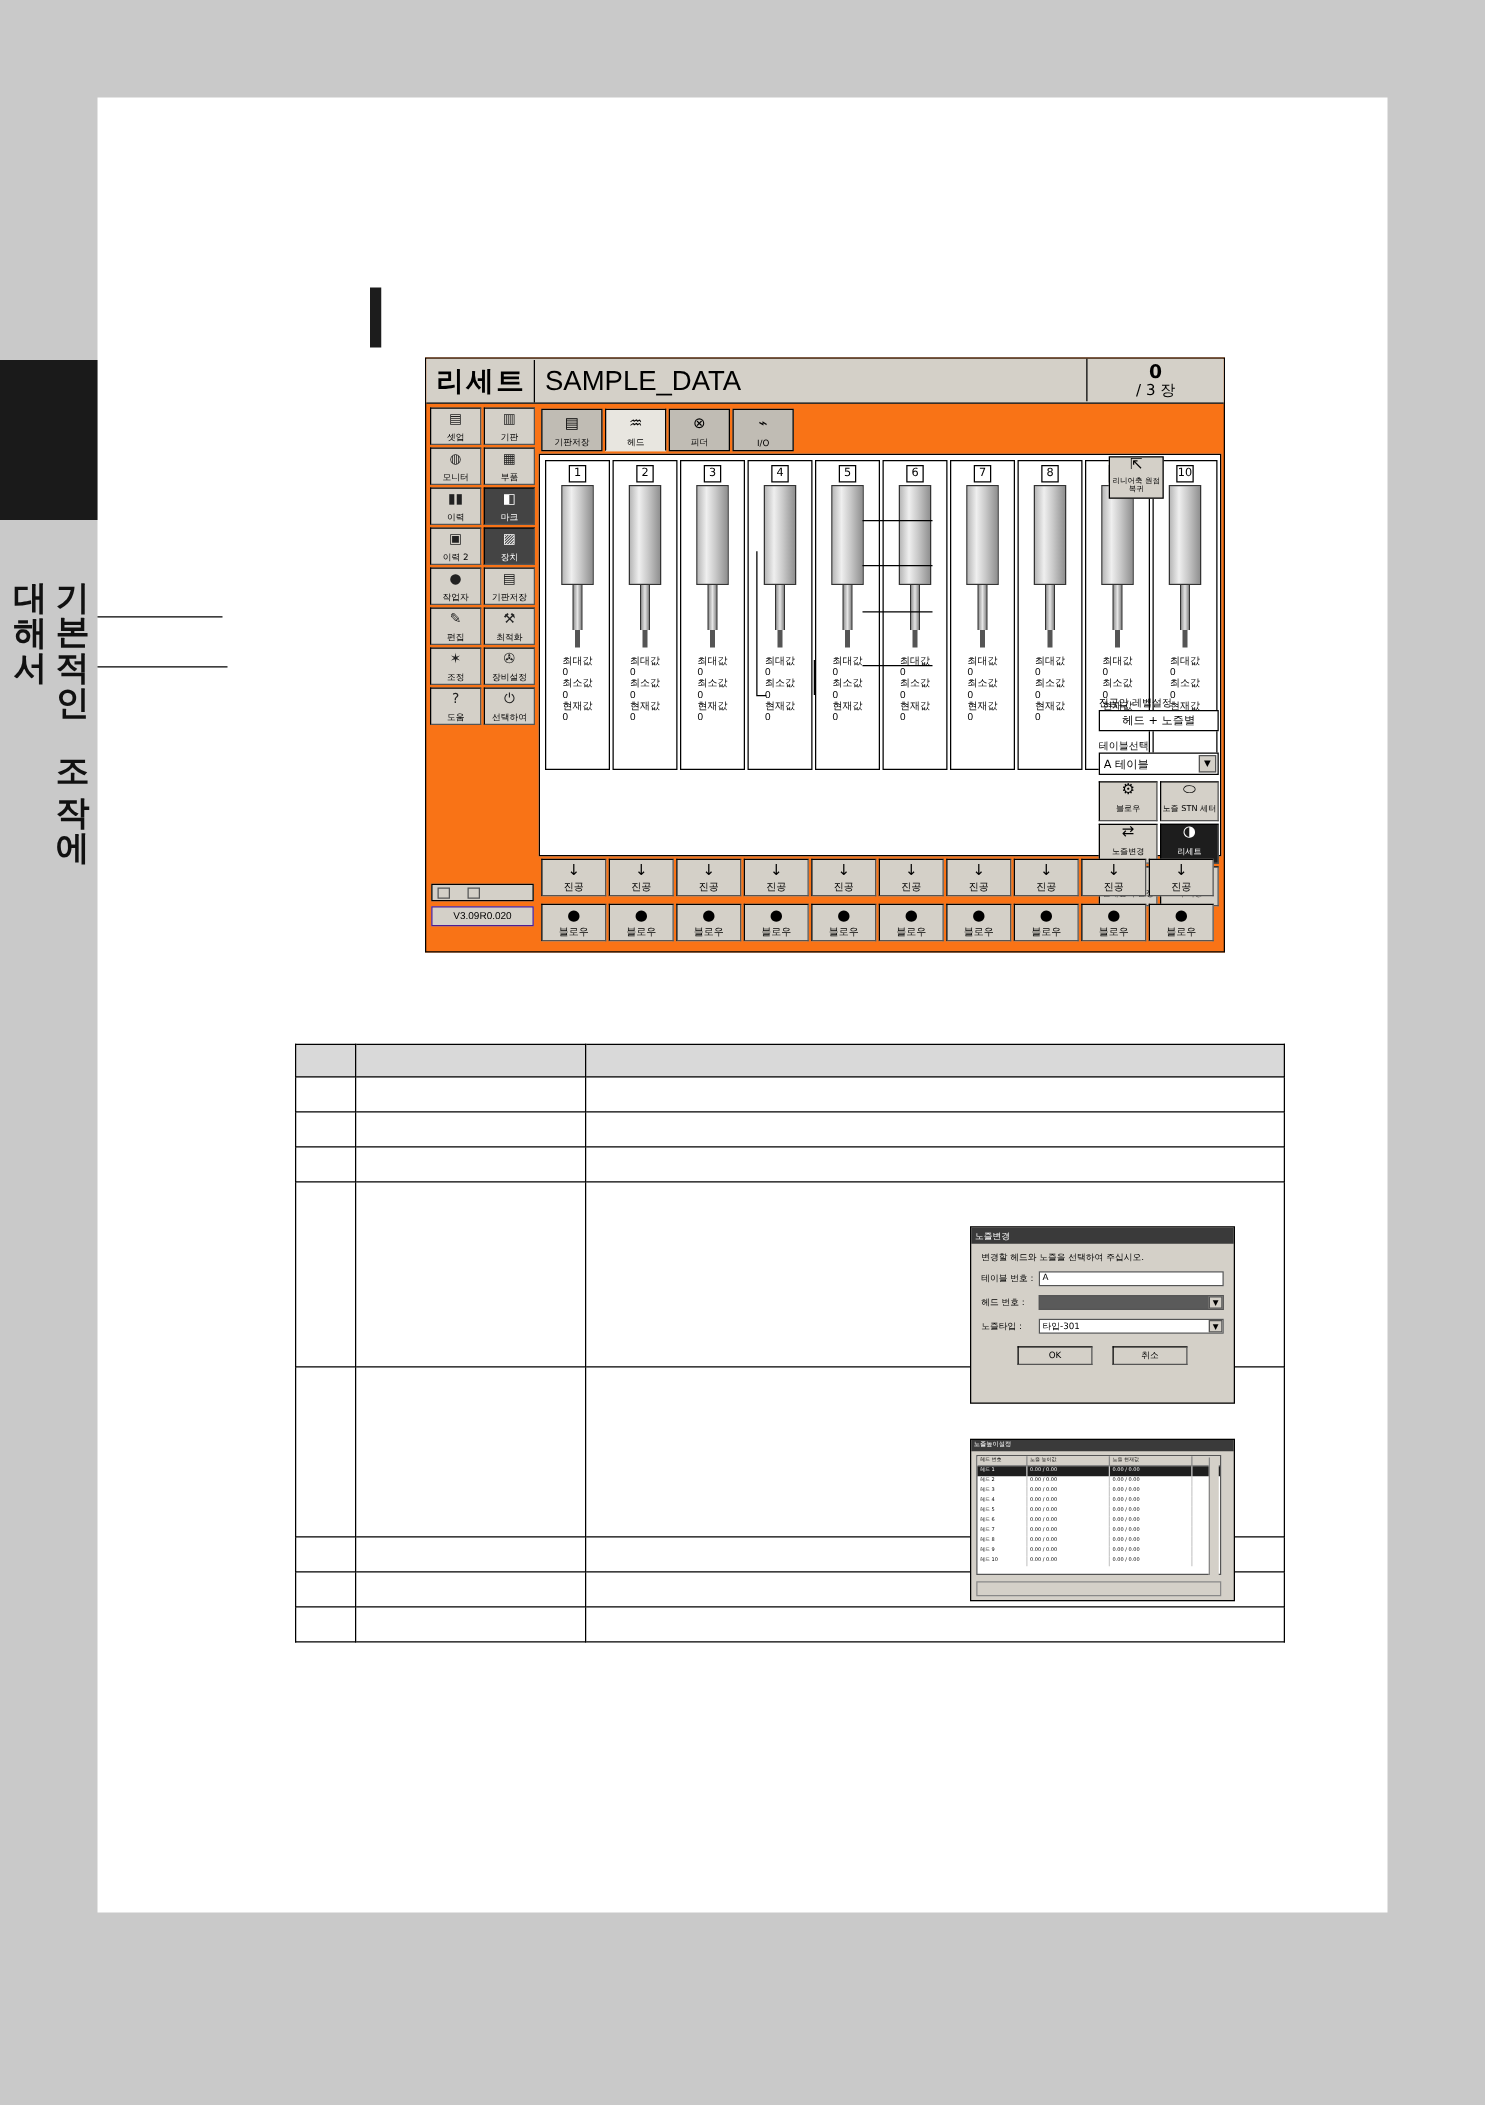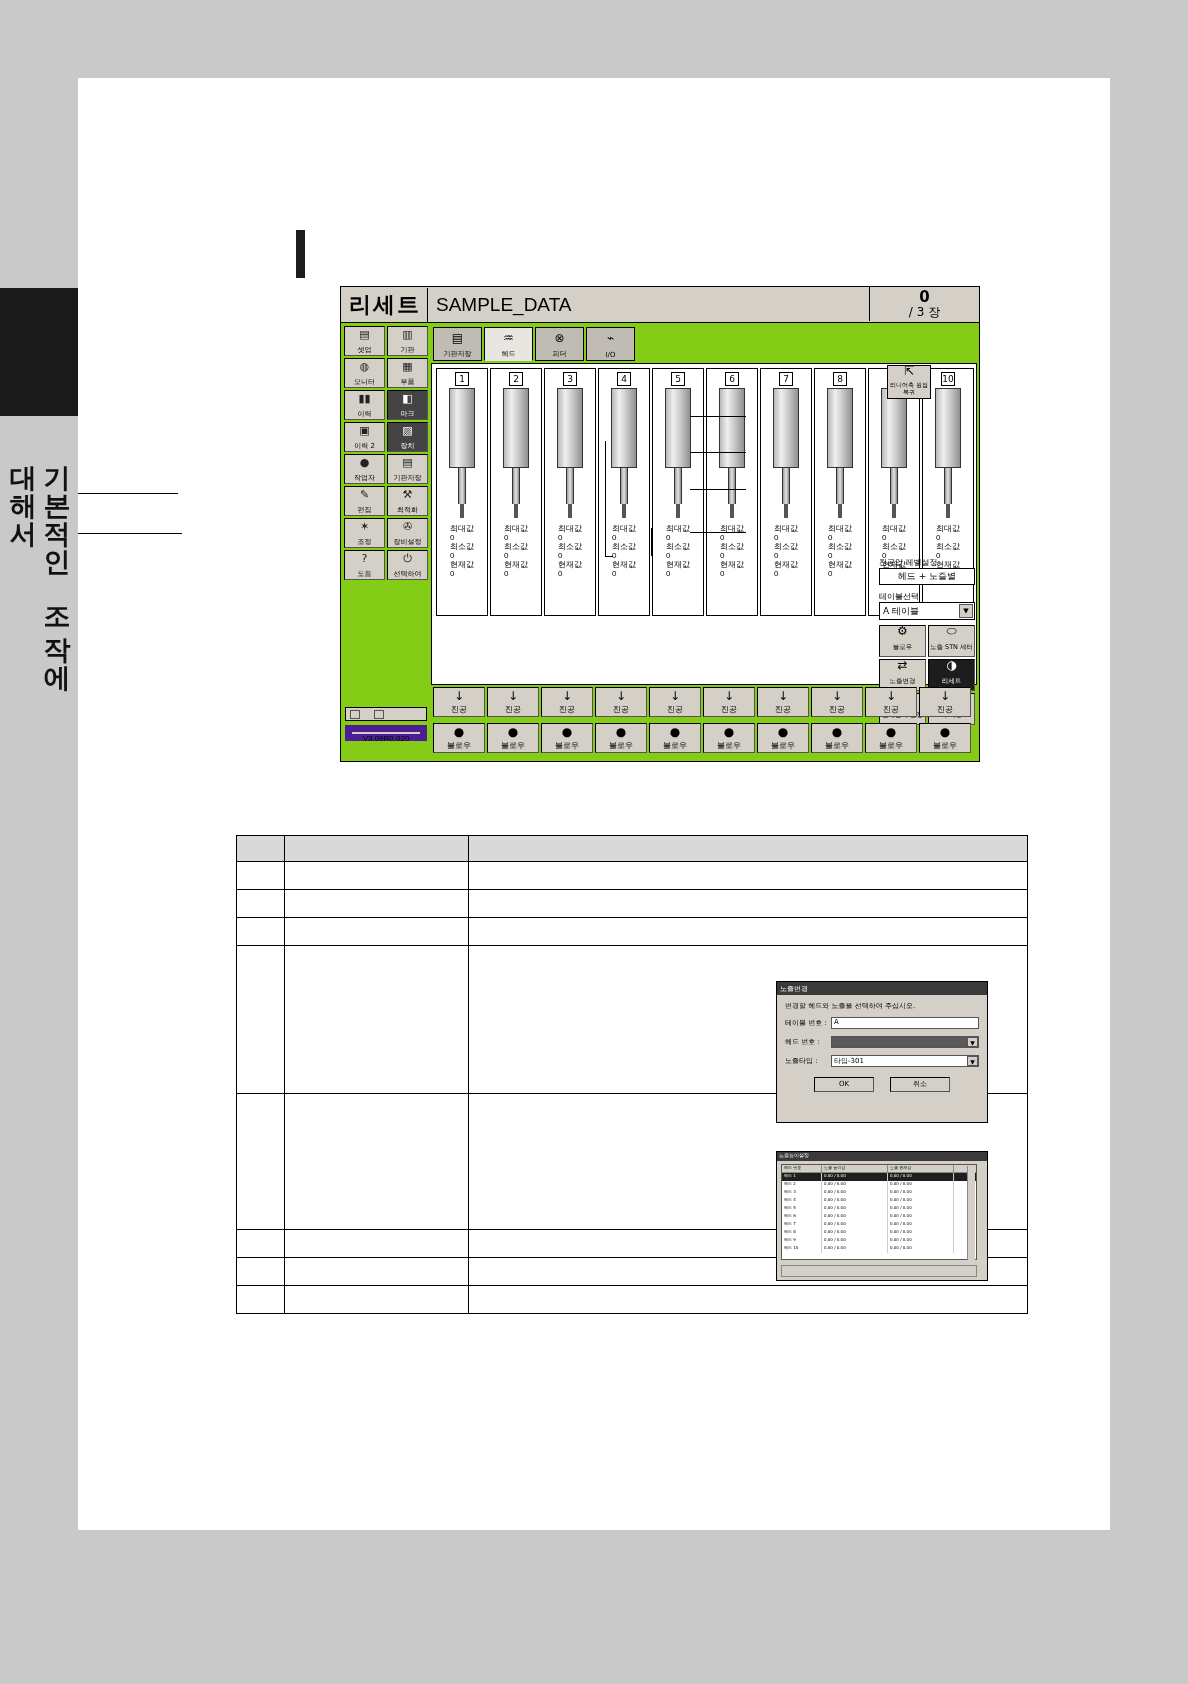--- a/index.html
+++ b/index.html
@@ -42,35 +42,35 @@
     left:218px; top:152px;
     width:9px; height:48px;
     background:#1c1c1c;
   }
 
   
   .shot {
     position:absolute;
     left:262px; top:208px;
     width:640px; height:476px;
-    background:#84cc16;
+    background:#f97316;
     border:1px solid #000;
   }
   .shot-title {
     position:absolute; left:0; top:0; width:638px; height:36px;
     background:#d4d0c8; border-bottom:1px solid #000;
     display:flex; align-items:center;
   }
   .title-reset {
     font-size:22px; font-weight:bold; color:#000;
     padding:0 6px 0 8px; letter-spacing:2px;
   }
   .title-sep { width:1px; height:34px; background:#000; }
   .title-data {
-    font-size:19px; color:#000; padding-left:8px; font-weight:500;
+    font-size:22px; color:#000; padding-left:8px; font-weight:500;
     font-family:"Liberation Sans", sans-serif;
   }
   .title-count {
     position:absolute; right:0; top:0; width:110px; height:34px;
     border-left:1px solid #000;
     display:flex; flex-direction:column; align-items:center; justify-content:center;
     font-size:12px; line-height:1.1;
   }
   .title-count .big { font-size:15px; font-weight:bold; }
 
@@ -185,21 +185,21 @@
   .brow2 { position:absolute; left:92px; top:436px; display:flex; }
   .bb {
     width:52px; height:30px; margin-right:2px;
     background:#d4d0c8; border:1px solid #000;
     border-right-color:#555; border-bottom-color:#555;
     font-size:8px; text-align:center; position:relative; padding-top:16px;
   }
   .bb .gly { position:absolute; top:1px; left:0; width:100%; text-align:center; font-size:12px; }
   .ver {
     position:absolute; left:4px; top:438px; width:82px; height:16px;
-    background:#d4d0c8; border:7px solid #4c1d95;
+    background:#d4d0c8; border:1px solid #4c1d95;
     font-size:8px; text-align:center; line-height:14px;
     font-family:"Liberation Sans", sans-serif;
   }
   .minibar {
     position:absolute; left:4px; top:420px; width:82px; height:14px;
     background:#d4d0c8; border:1px solid #000;
   }
   .minibar .mb { position:absolute; top:2px; width:10px; height:9px; background:#d4d0c8; border:1px solid #555; }
 
   

